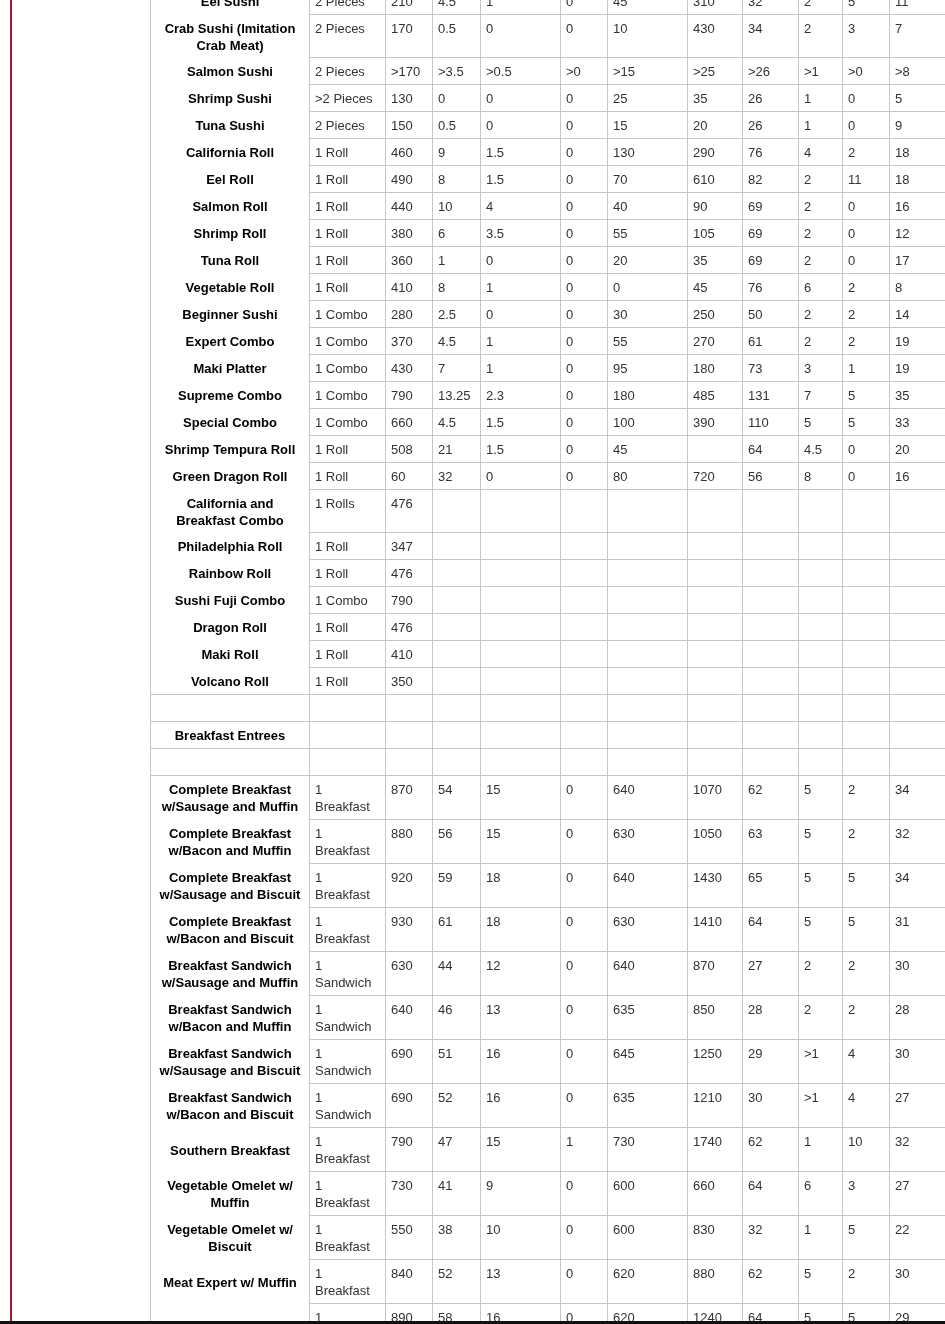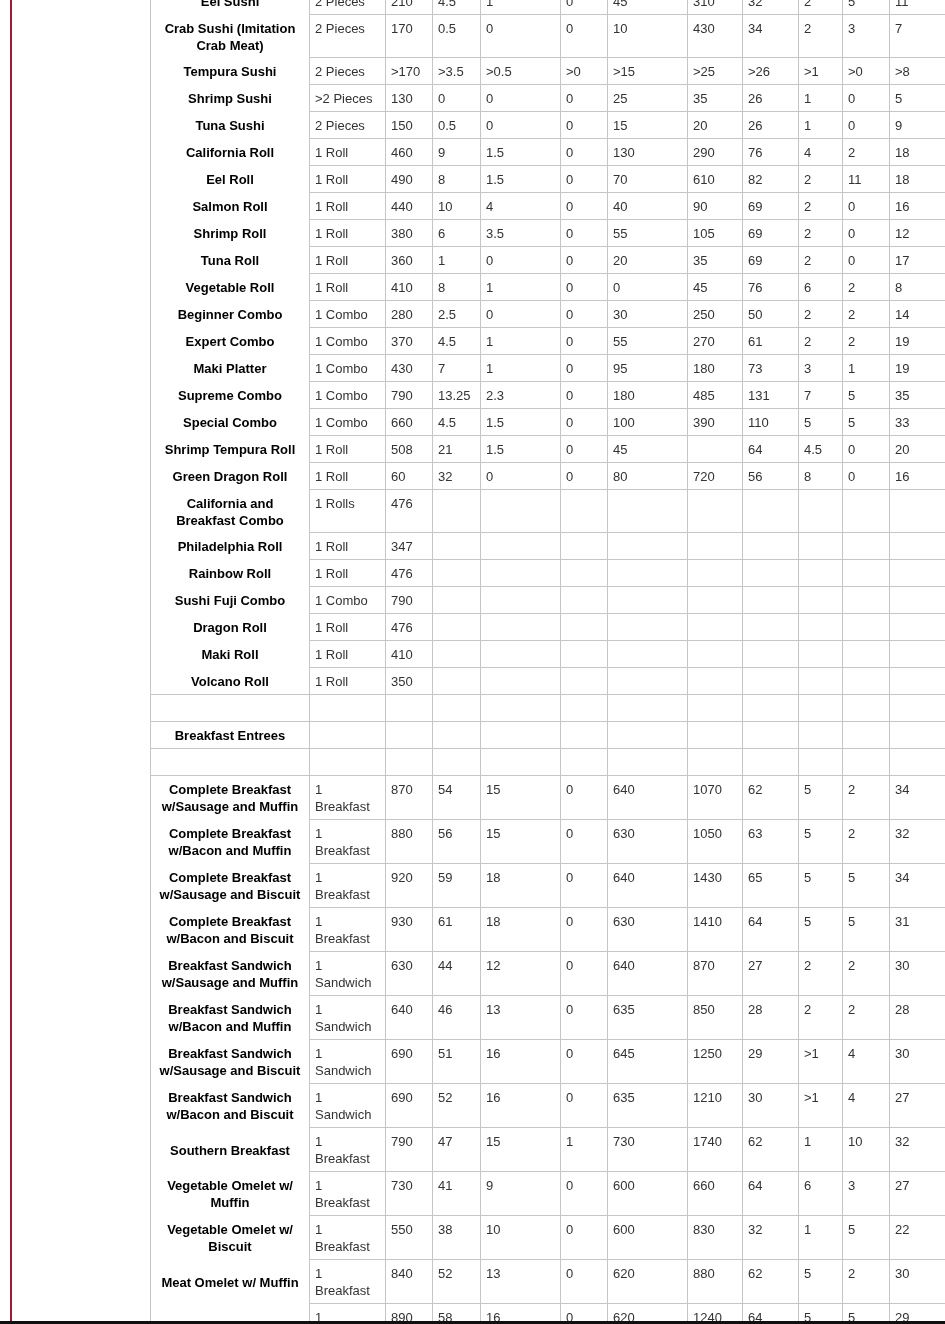--- a/index.html
+++ b/index.html
@@ -84,21 +84,21 @@
           <td class="val">0</td>
           <td class="val">0</td>
           <td class="val">10</td>
           <td class="val">430</td>
           <td class="val">34</td>
           <td class="val">2</td>
           <td class="val">3</td>
           <td class="val">7</td>
         </tr>
         <tr class="row item">
-          <th class="name">Tempura Sushi</th>
+          <th class="name">Salmon Sushi</th>
           <td class="serv">2 Pieces</td>
           <td class="val">&gt;170</td>
           <td class="val">&gt;3.5</td>
           <td class="val">&gt;0.5</td>
           <td class="val">&gt;0</td>
           <td class="val">&gt;15</td>
           <td class="val">&gt;25</td>
           <td class="val">&gt;26</td>
           <td class="val">&gt;1</td>
           <td class="val">&gt;0</td>
@@ -210,21 +210,21 @@
           <td class="val">1</td>
           <td class="val">0</td>
           <td class="val">0</td>
           <td class="val">45</td>
           <td class="val">76</td>
           <td class="val">6</td>
           <td class="val">2</td>
           <td class="val">8</td>
         </tr>
         <tr class="row item">
-          <th class="name">Beginner Combo</th>
+          <th class="name">Beginner Sushi</th>
           <td class="serv">1 Combo</td>
           <td class="val">280</td>
           <td class="val">2.5</td>
           <td class="val">0</td>
           <td class="val">0</td>
           <td class="val">30</td>
           <td class="val">250</td>
           <td class="val">50</td>
           <td class="val">2</td>
           <td class="val">2</td>
@@ -602,21 +602,21 @@
           <td class="val">10</td>
           <td class="val">0</td>
           <td class="val">600</td>
           <td class="val">830</td>
           <td class="val">32</td>
           <td class="val">1</td>
           <td class="val">5</td>
           <td class="val">22</td>
         </tr>
         <tr class="row item">
-          <th class="name">Meat Omelet w/ Muffin</th>
+          <th class="name">Meat Expert w/ Muffin</th>
           <td class="serv">1 Breakfast</td>
           <td class="val">840</td>
           <td class="val">52</td>
           <td class="val">13</td>
           <td class="val">0</td>
           <td class="val">620</td>
           <td class="val">880</td>
           <td class="val">62</td>
           <td class="val">5</td>
           <td class="val">2</td>

